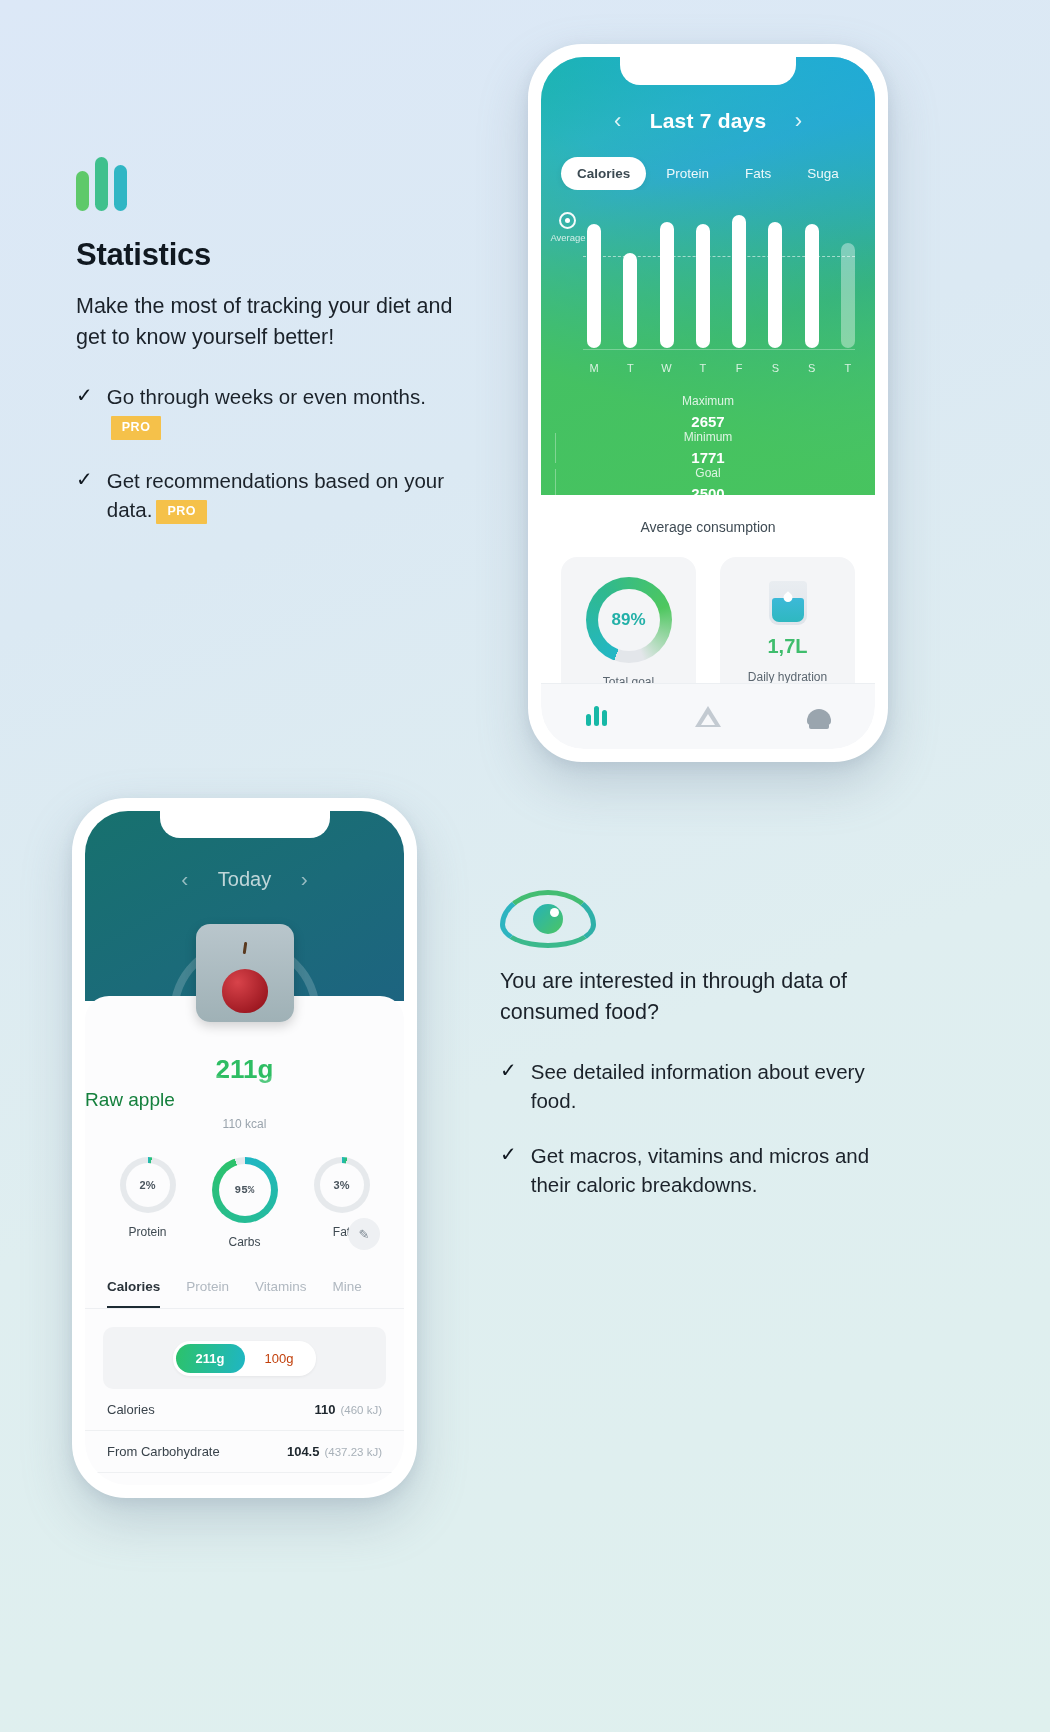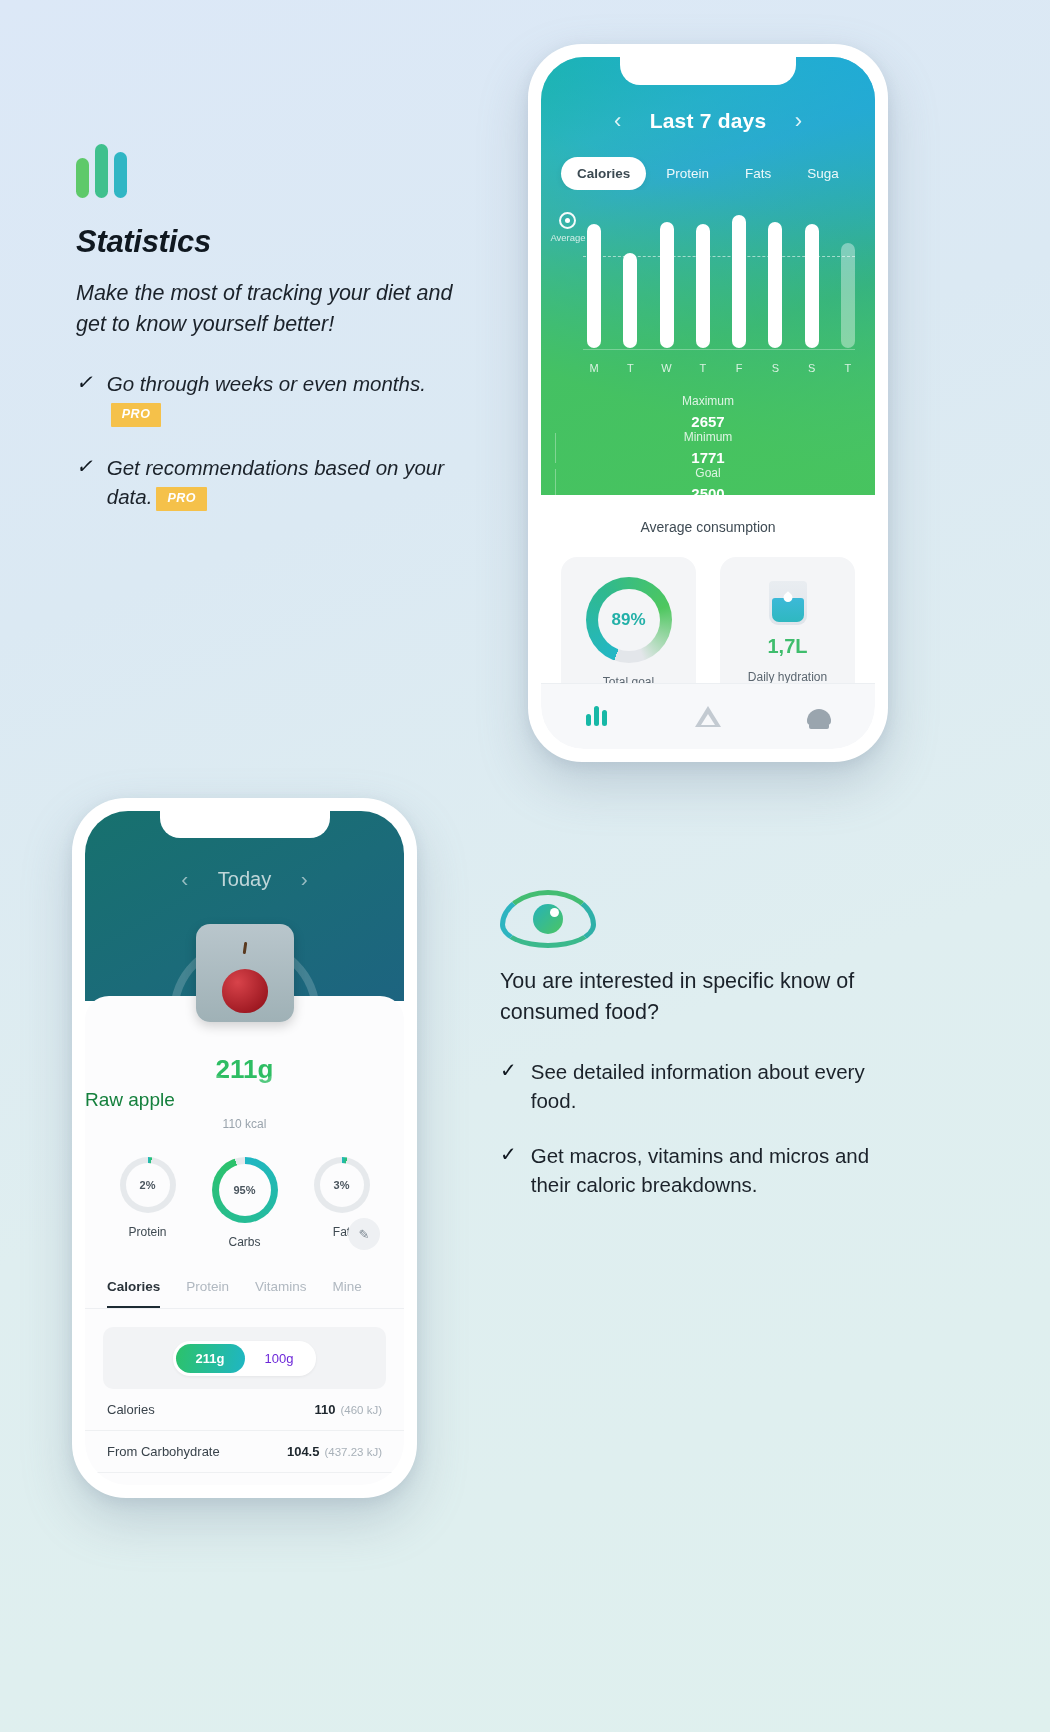--- a/index.html
+++ b/index.html
@@ -313,55 +313,55 @@
   .macro { text-align: center; }
   .macro .ring {
     width: 56px; height: 56px; border-radius: 50%;
     display: flex; align-items: center; justify-content: center;
     position: relative; margin: 0 auto;
   }
   .macro .ring::after {
     content: ""; position: absolute; width: 44px; height: 44px; border-radius: 50%; background: #fcfcfd;
   }
   .macro .ring .v { position: relative; z-index: 2; font-size: 11px; font-weight: bold; color: #4a555e; }
-  .macro.big .ring { width: 66px; height: 66px; }
+  .macro.big .ring { width: 66px; height: 66px; font-family: Liberation Mono, monospace; }
   .macro.big .ring::after { width: 52px; height: 52px; }
   .macro .lbl { font-size: 12px; color: #3f4a52; margin-top: 12px; }
 
   .food-tabs {
     display: flex; gap: 26px; padding: 0 22px; margin-top: 30px;
     border-bottom: 1px solid #edeff2;
     overflow: hidden;
   }
   .food-tab { font-size: 13.5px; color: #b0b8c0; padding-bottom: 12px; white-space: nowrap; cursor: pointer; }
   .food-tab.active { color: #2b3views; color: #2b343b; font-weight: 600; border-bottom: 2.5px solid #1d2b33; }
 
   .unit-row {
     margin: 18px 18px 0 18px;
     background: #f2f3f5;
     border-radius: 10px;
     height: 62px;
     display: flex; align-items: center; justify-content: center;
   }
   .pill-group { display: flex; background: #fff; border-radius: 17px; padding: 3px; box-shadow: 0 1px 3px rgba(0,0,0,0.06); }
-  .pill { padding: 7px 20px; font-size: 13px; border-radius: 15px; color: #6d28d9; cursor: pointer; }
+  .pill { padding: 7px 20px; font-size: 13px; border-radius: 15px; color: #c2410c; cursor: pointer; }
   .pill.active { background: linear-gradient(100deg, #2cc26a, #1fb6c4); color: #fff; font-weight: bold; }
 
   .nutri-row {
     display: flex; align-items: baseline; justify-content: space-between;
     padding: 13px 22px;
     border-bottom: 1px solid #eef0f2;
     font-size: 13px; color: #39434b;
   }
   .nutri-row .amt { color: #1d262d; font-weight: bold; }
   .nutri-row .kj { color: #a7b0b8; font-size: 11.5px; margin-left: 5px; font-weight: normal; }
 
   
   .copy { position: absolute; }
-  #copy-stats { left: 76px; top: 140px; width: 400px; font-style: italic; }
+  #copy-stats { left: 76px; top: 153px; width: 400px; }
   #copy-nutrients { left: 500px; top: 890px; width: 400px; }
 
   .ico-bars { display: flex; align-items: flex-end; gap: 6px; height: 58px; }
   .ico-bars i { display: block; width: 13px; border-radius: 7px; }
 
   .eye {
     width: 96px; height: 58px;
     border-radius: 50% 50% 50% 50% / 60% 60% 40% 40%;
     border: 5px solid #3ab87f;
     border-color: #43bd72 #2fb0a8 #3bb98c #2db4c0;
@@ -598,21 +598,21 @@
       <span class="check">✓</span>
       <span class="bullet-text"><span>Get recommendations based on your data.</span><span class="pro">PRO</span></span>
     </div>
   </div>
 </div>
 
 <div class="copy" id="copy-nutrients">
   <div class="eye">
       <div class="iris"></div>
     </div>
-  <div class="lede">You are interested in specific know of consumed food?</div>
+  <div class="lede">You are interested in through data of consumed food?</div>
   <div class="bullets">
     <div class="bullet">
       <span class="check">✓</span>
       <span class="bullet-text">See detailed information about every food.</span>
     </div>
     <div class="bullet">
       <span class="check">✓</span>
       <span class="bullet-text">Get macros, vitamins and micros and their caloric breakdowns.</span>
     </div>
   </div>

